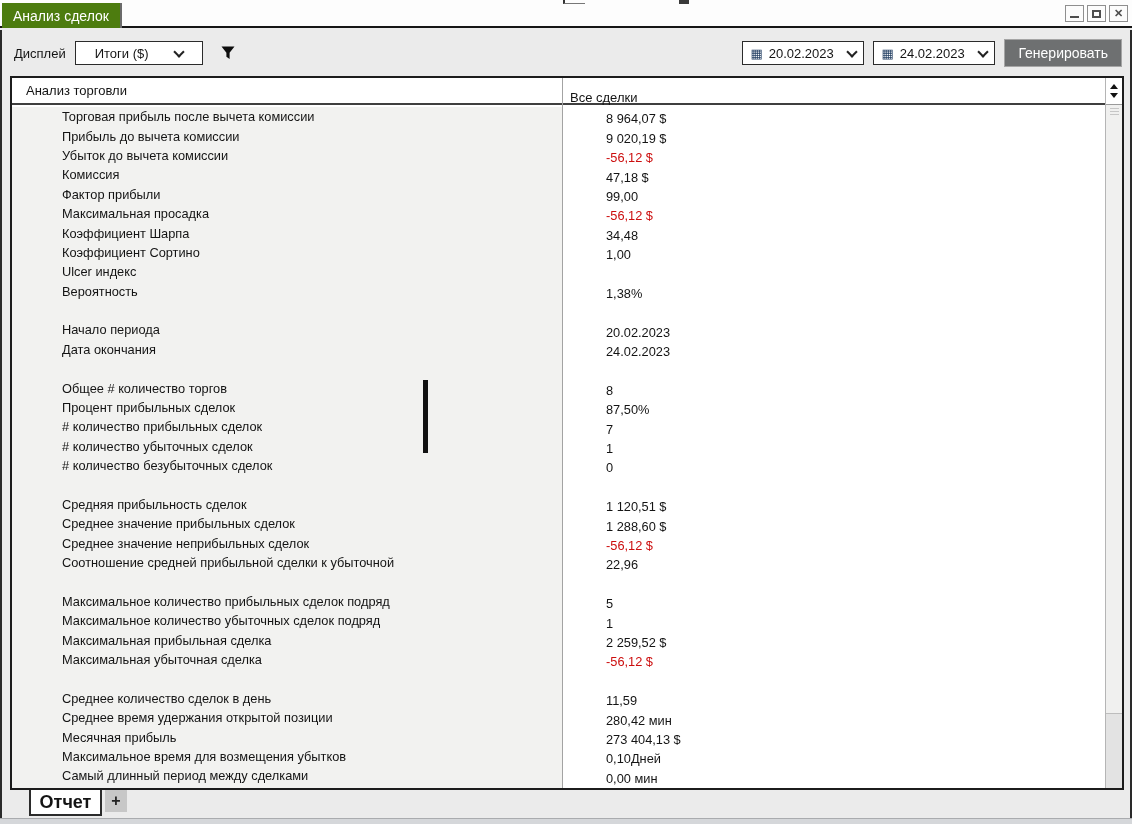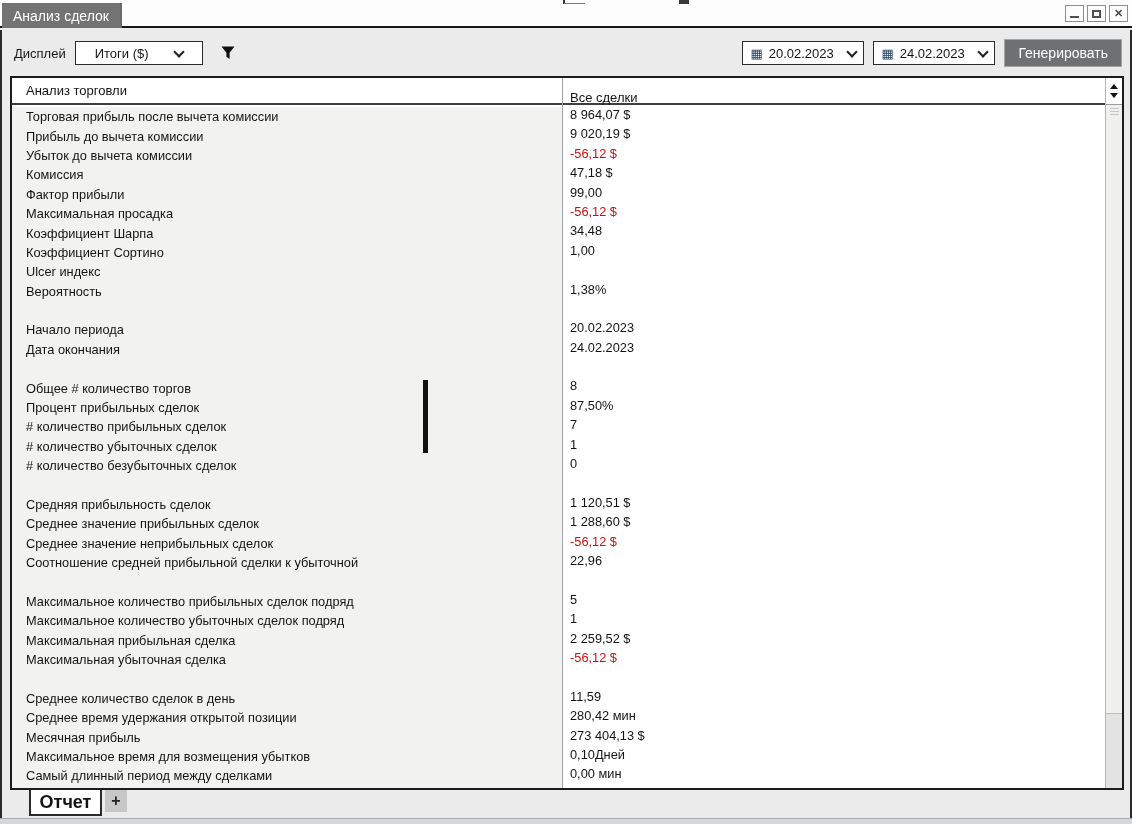--- a/index.html
+++ b/index.html
@@ -2,21 +2,21 @@
 <html><head>
 <meta charset="utf-8">
 <style>
   html,body{margin:0;padding:0;background:#e8e8e8;}
   .screen{position:relative;width:1132px;height:824px;overflow:hidden;
           font-family:"Liberation Sans",sans-serif;background:#ececec;color:#141414;}
 
   
   .titlebar{position:absolute;top:0;left:0;width:100%;height:28px;background:#fdfdfd;
             border-bottom:2px solid #161616;box-sizing:border-box;}
-  .title-tab{position:absolute;left:2px;top:3px;height:25px;background:#737373;color:#fff;
+  .title-tab{position:absolute;left:2px;top:3px;height:25px;background:#4d7c0f;color:#fff;
              font-size:14px;display:flex;align-items:center;padding:0 11px;
              border-right:2px solid #6b6b6b;box-sizing:border-box;}
   .artifact-a{position:absolute;left:563px;top:0;width:20px;height:3px;
               border-left:2px solid #333;border-bottom:1px solid #777;}
   .artifact-b{position:absolute;left:679px;top:0;width:10px;height:4px;background:#3a3a3a;}
   .win-controls{position:absolute;right:4px;top:5px;display:flex;gap:3px;}
   .win-btn{width:19px;height:17px;background:#fcfcfc;border:1px solid #8f8f8f;
            display:flex;align-items:center;justify-content:center;box-sizing:border-box;
            color:#4e4e4e;font-size:11px;font-weight:bold;}
   .glyph-min{width:9px;height:2px;background:#4e4e4e;margin-top:7px;}
@@ -48,21 +48,21 @@
   
   .tablewrap{position:absolute;top:46px;left:8px;width:1114px;height:714px;background:#fff;
              border:2px solid #1c1c1c;box-sizing:border-box;}
   .col-divider{position:absolute;left:550px;top:0;bottom:0;width:1px;background:#a3a3a3;}
   .thead{position:absolute;top:0;left:0;right:17px;height:27px;background:#fff;
          border-bottom:2px solid #3f3f3f;box-sizing:border-box;}
   .th-label{position:absolute;left:14px;top:0;height:25px;display:flex;align-items:center;font-size:13px;}
   .th-value{position:absolute;left:558px;top:0;height:39px;display:flex;align-items:center;font-size:13px;}
   .tbody{position:absolute;top:29px;left:0;right:17px;bottom:0;
          background:linear-gradient(to right,#f2f2f0 0,#f2f2f0 550px,#ffffff 550px);}
-  .trow{display:flex;height:19.4px;align-items:flex-start;font-size:12.8px;}
+  .trow{display:flex;height:19.4px;align-items:flex-end;font-size:12.8px;margin-left:36px;}
   .td-label{width:550px;height:100%;display:flex;align-items:center;padding-left:14px;box-sizing:border-box;}
   .td-value{flex:1;padding-left:8px;}
   .td-value.neg{color:#cc0e0e;}
 
   
   .vscroll{position:absolute;top:0;right:0;width:17px;bottom:0;background:#e3e3e3;
            border-left:1px solid #b5b5b5;box-sizing:border-box;}
   .spinbox{position:absolute;top:0;left:0;right:0;height:27px;background:#fff;
            border-bottom:1px solid #9a9a9a;display:flex;flex-direction:column;
            align-items:center;justify-content:center;gap:4px;box-sizing:border-box;}

